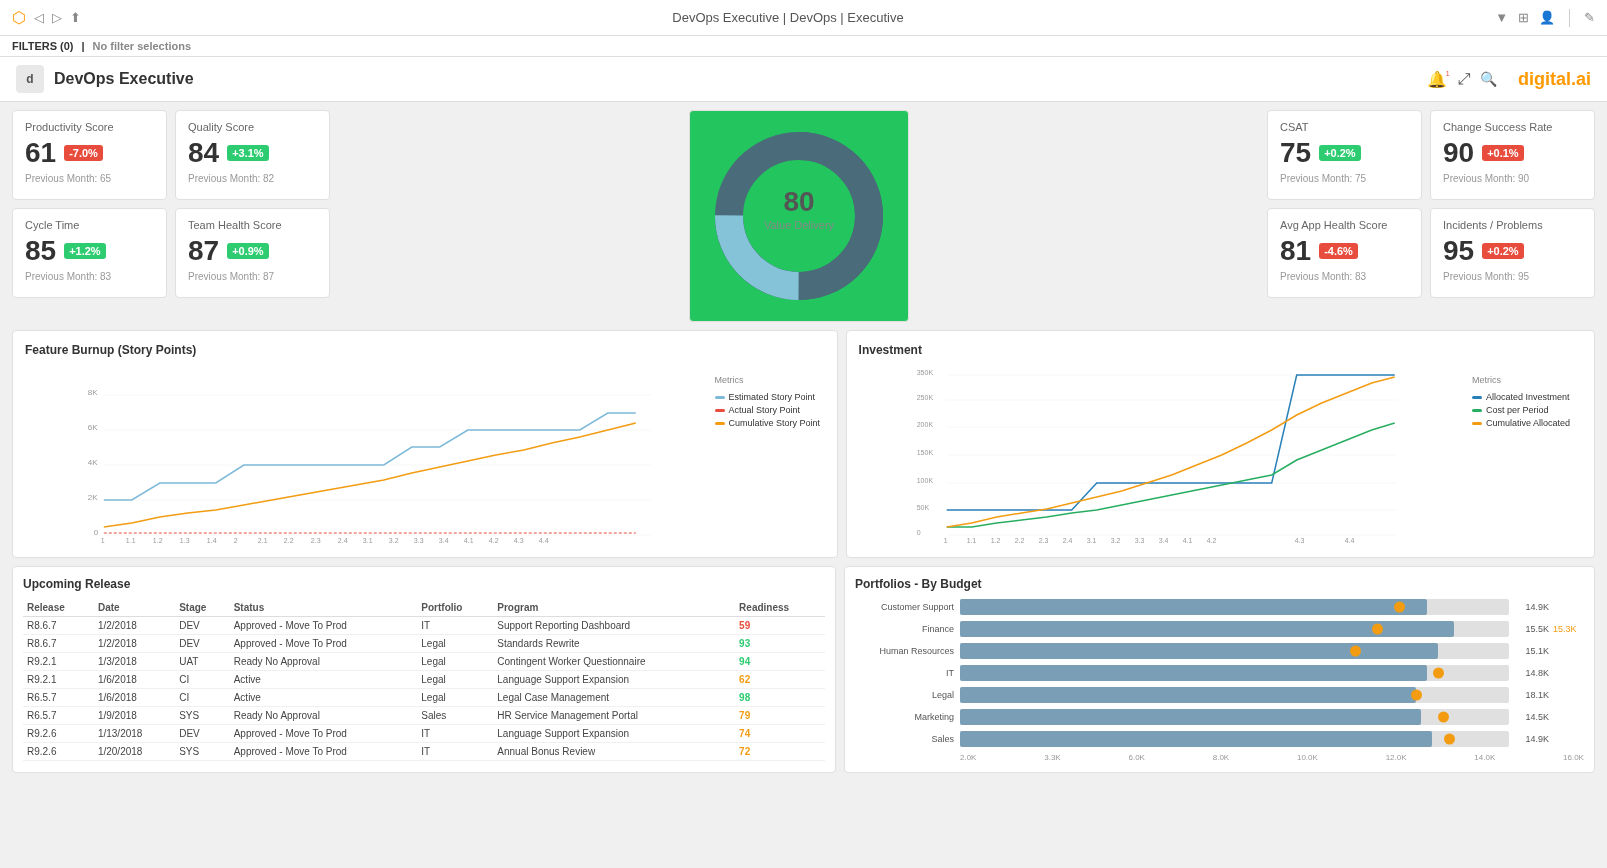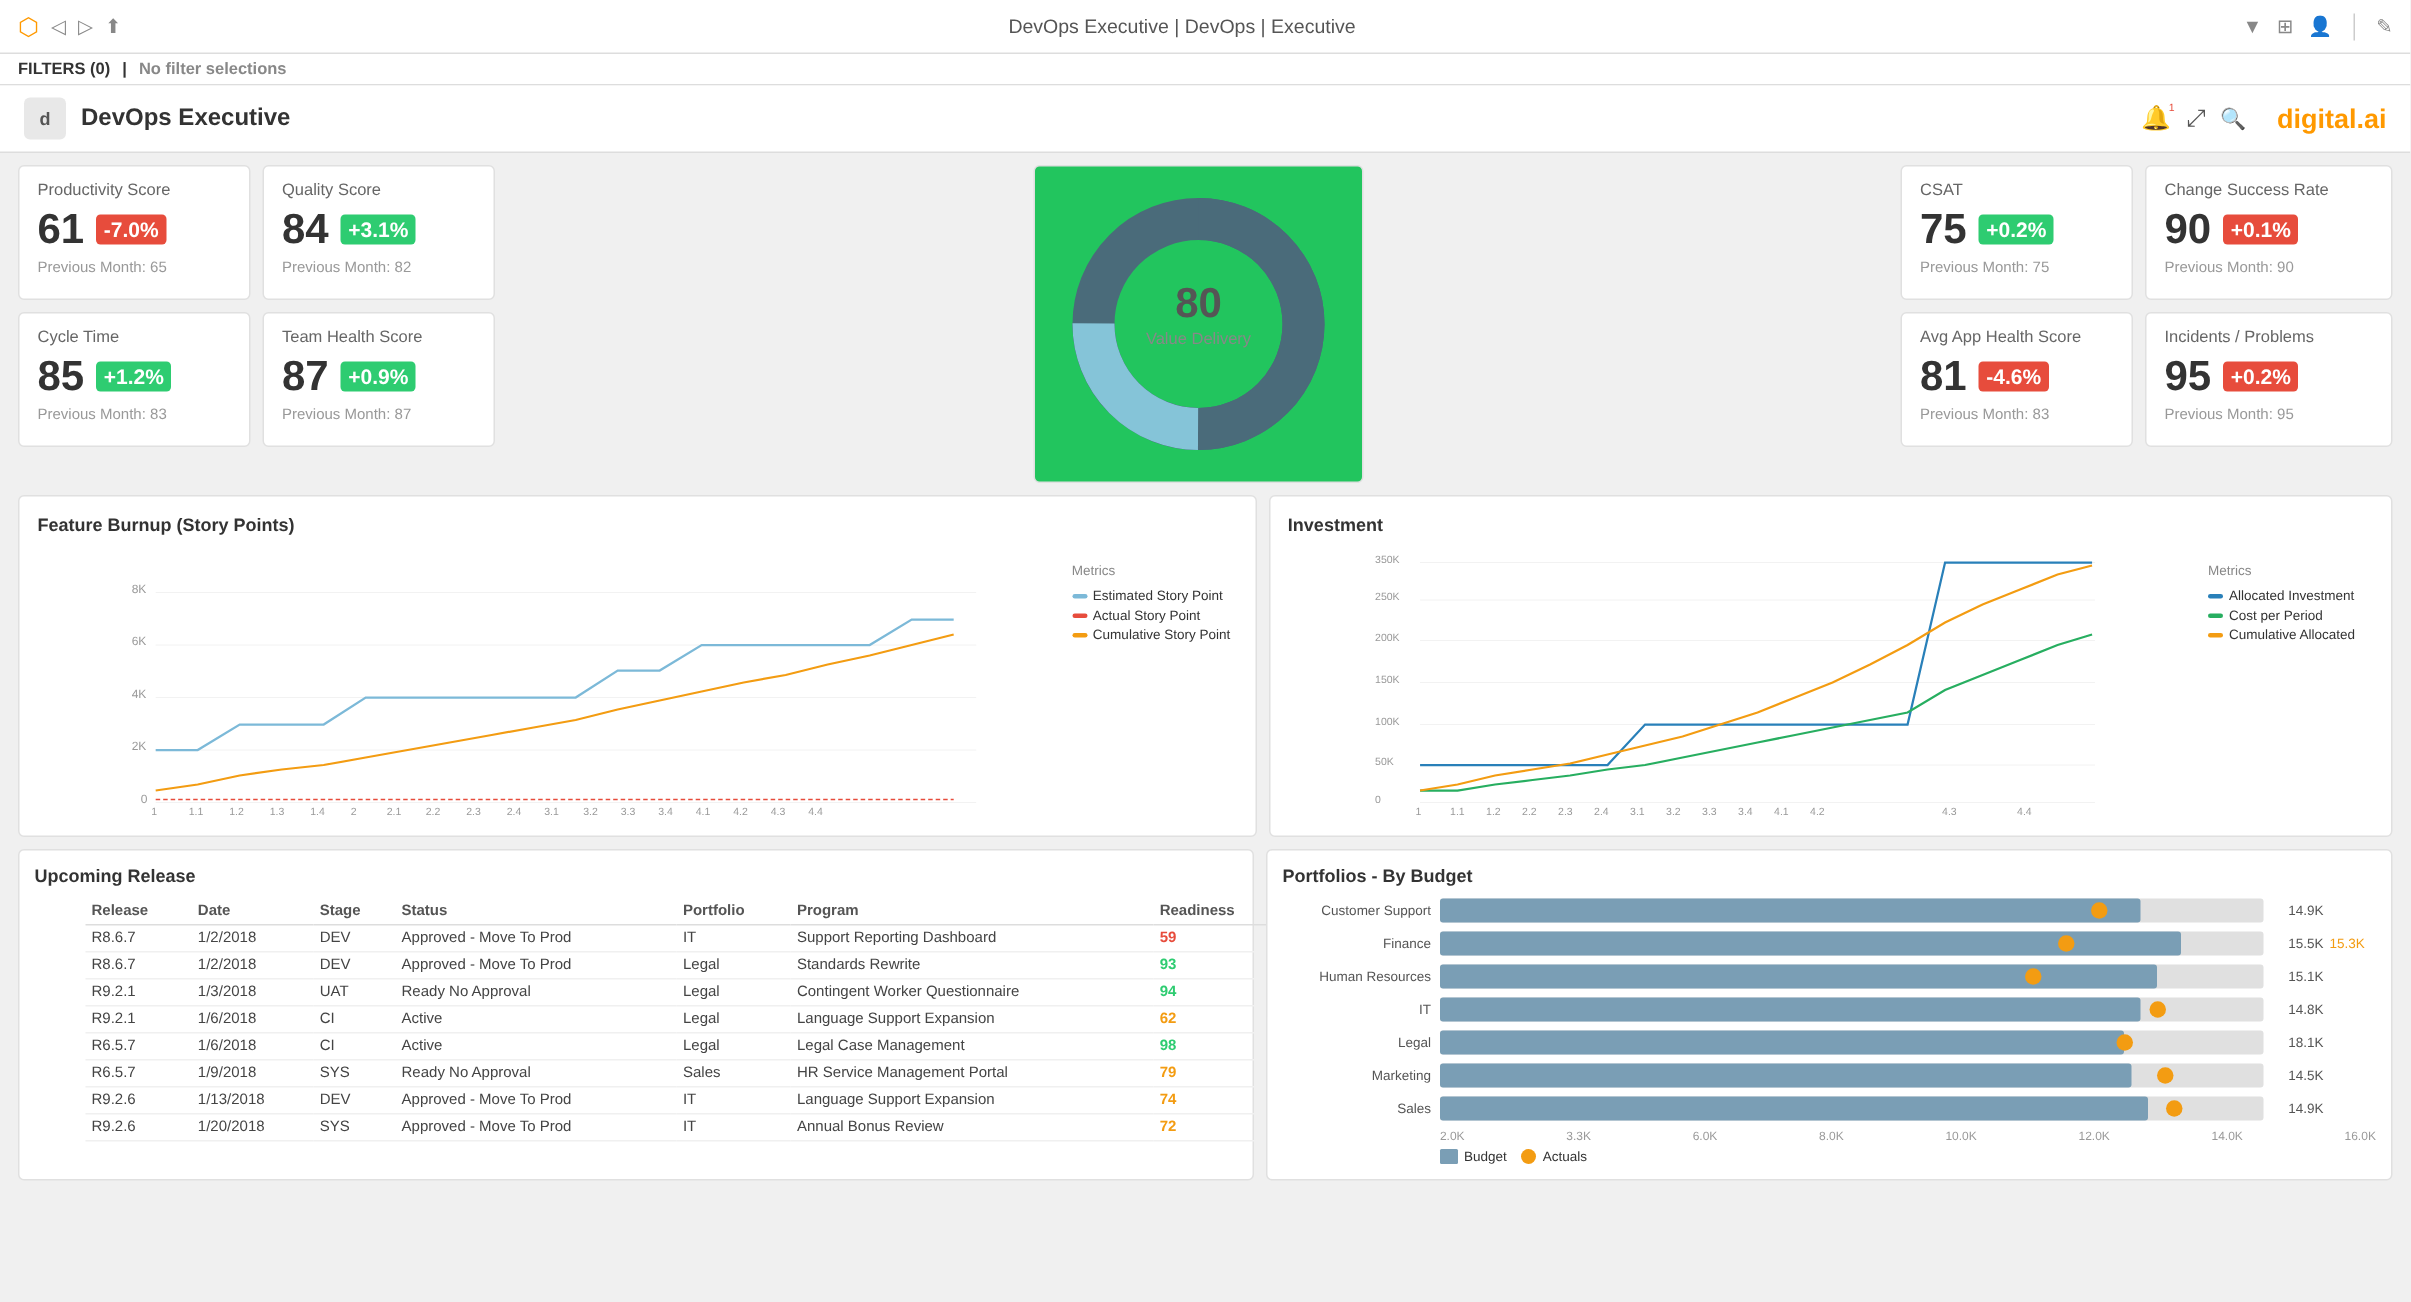--- a/index.html
+++ b/index.html
@@ -42,21 +42,21 @@
     
     .kpi-row { display: flex; gap: 8px; margin-bottom: 8px; }
     .kpi-section { display: flex; flex-direction: column; gap: 8px; flex: 1; }
     .kpi-card {
       background: #fff; border-radius: 4px; padding: 10px 12px;
       border: 1px solid #e0e0e0; min-height: 90px;
     }
     .kpi-label { font-size: 11px; color: #666; margin-bottom: 4px; }
     .kpi-value { font-size: 28px; font-weight: bold; color: #333; display: flex; align-items: center; gap: 8px; }
     .kpi-badge {
-      font-size: 14px; padding: 2px 5px; border-radius: 3px; font-weight: bold;
+      font-size: 11px; padding: 2px 5px; border-radius: 3px; font-weight: bold;
     }
     .badge-red { background: #e74c3c; color: #fff; }
     .badge-green { background: #2ecc71; color: #fff; }
     .kpi-prev { font-size: 10px; color: #999; margin-top: 4px; }
     .donut-card {
       background: #22c55e; border-radius: 4px; padding: 10px;
       display: flex; align-items: center; justify-content: center;
       width: 220px; min-height: 200px; border: 1px solid #e0e0e0;
     }
 
@@ -73,21 +73,21 @@
     .table-panel {
       background: #fff; border-radius: 4px; padding: 10px;
       border: 1px solid #e0e0e0; flex: 1.1;
     }
     .bar-panel {
       background: #fff; border-radius: 4px; padding: 10px;
       border: 1px solid #e0e0e0; flex: 1;
     }
 
     
-    table { width: 100%; border-collapse: collapse; font-size: 10px; margin-left: 34px; }
+    table { width: 100%; border-collapse: collapse; font-size: 10px; }
     th { text-align: left; font-size: 10px; font-weight: bold; color: #555;
          border-bottom: 1px solid #ddd; padding: 3px 4px; }
     td { padding: 3px 4px; color: #444; border-bottom: 1px solid #f0f0f0; }
     .readiness-val { font-size: 10px; font-weight: bold; }
     .r-red { color: #e74c3c; }
     .r-green { color: #2ecc71; }
     .r-orange { color: #f39c12; }
 
     
     .legend { display: flex; flex-direction: column; gap: 3px; font-size: 9px; }
@@ -536,26 +536,16 @@
         <span style="font-size:8px; color:#999;">2.0K</span>
         <span style="font-size:8px; color:#999;">3.3K</span>
         <span style="font-size:8px; color:#999;">6.0K</span>
         <span style="font-size:8px; color:#999;">8.0K</span>
         <span style="font-size:8px; color:#999;">10.0K</span>
         <span style="font-size:8px; color:#999;">12.0K</span>
         <span style="font-size:8px; color:#999;">14.0K</span>
         <span style="font-size:8px; color:#999;">16.0K</span>
       </div>
 
-      <div style="display:flex; gap:10px; margin-left:105px; margin-top:4px;">
-        <div class="legend-item">
-          <div style="width:12px; height:10px; background:#7a9eb5; border-radius:1px;"></div>
-          <span style="font-size:9px;">Budget</span>
-        </div>
-        <div class="legend-item">
-          <div style="width:10px; height:10px; border-radius:50%; background:#f39c12;"></div>
-          <span style="font-size:9px;">Actuals</span>
-        </div>
-      </div>
     </div>
 
   </div>
 </div>
 
 </body></html>

